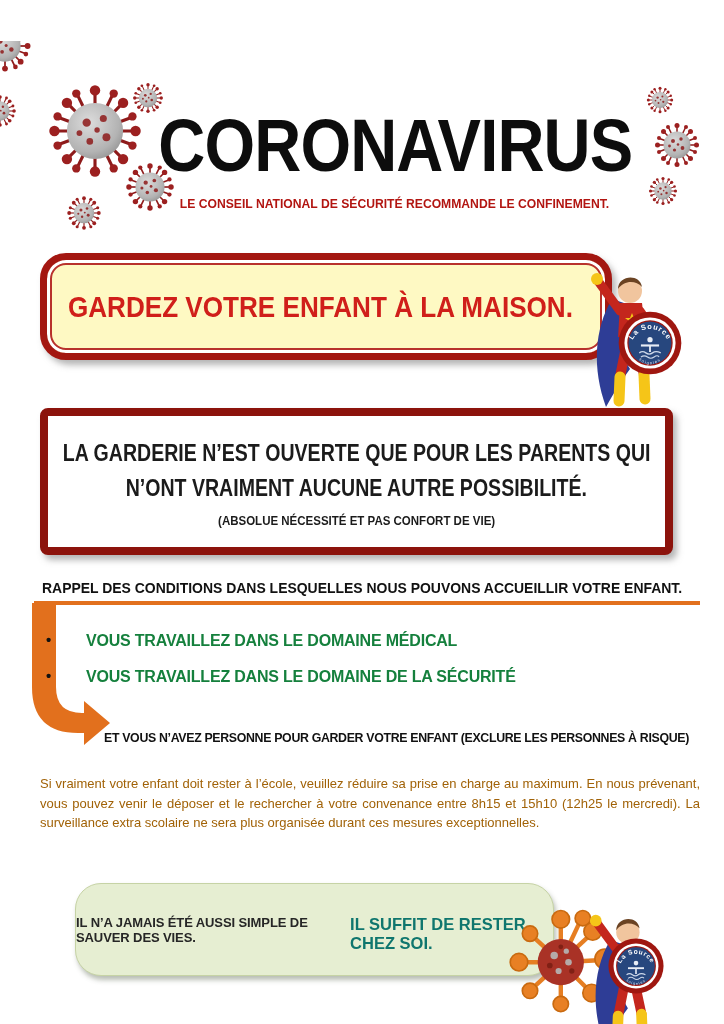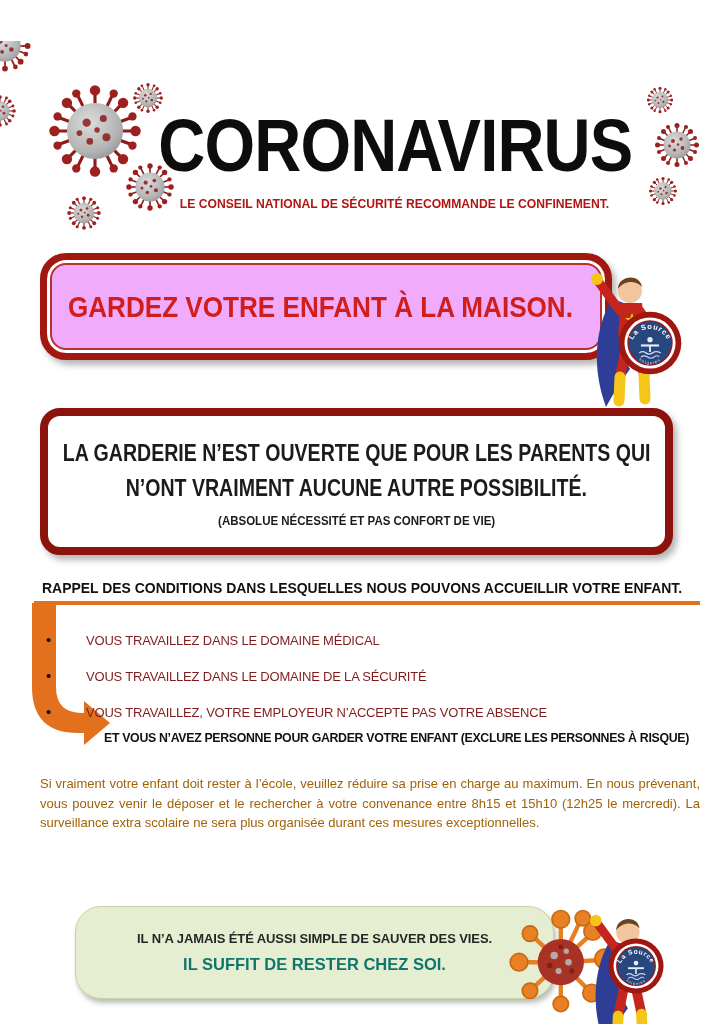--- a/index.html
+++ b/index.html
@@ -10,59 +10,59 @@
 
   
   .title-wrap{left:80px;right:14px;top:68px;text-align:center;line-height:1;}
   .title{display:inline-block;font-size:74px;font-weight:700;color:#0d0d0d;
          letter-spacing:-1px;transform:scaleX(.88);transform-origin:center;white-space:nowrap;}
   .subtitle-wrap{left:80px;right:14px;top:153px;text-align:center;}
   .subtitle{display:inline-block;font-size:13.5px;font-weight:700;color:#b21511;
             transform:scaleX(.9);transform-origin:center;white-space:nowrap;}
 
   
-  .banner1{left:40px;top:212px;width:558px;height:93px;background:#f0abfc;
+  .banner1{left:40px;top:212px;width:558px;height:93px;background:#fef9c3;
            border:7px solid #a31711;border-radius:26px;
            box-shadow:inset 0 0 0 3px #fff, inset 0 0 0 5px #b8322c, 4px 5px 6px rgba(110,110,110,.5);
            display:flex;align-items:center;z-index:2;}
   .banner1-text{padding-left:24px;font-size:30px;font-weight:700;color:#d01f1a;
                 white-space:nowrap;transform:scaleX(.87);transform-origin:left center;}
 
   
   .banner2{left:40px;top:367px;width:617px;height:131px;background:#fff;
-           border:8px solid #8c130c;border-radius:20px;
+           border:8px solid #8c130c;border-radius:8px;
            box-shadow:4px 5px 6px rgba(110,110,110,.5);
            display:flex;flex-direction:column;align-items:center;justify-content:center;z-index:2;}
   .banner2-line{font-size:23px;font-weight:700;color:#1b1b1b;white-space:nowrap;
                 transform:scaleX(.85);transform-origin:center;line-height:35px;}
   .banner2-note{margin-top:8px;font-size:12.5px;font-weight:700;color:#1b1b1b;white-space:nowrap;
                 transform:scaleX(.92);transform-origin:center;}
 
   
   .cond-heading{left:42px;top:538px;font-size:15.5px;font-weight:700;color:#111;
                 white-space:nowrap;transform:scaleX(.9);transform-origin:left center;}
   .orange-rule{left:34px;top:560px;width:666px;height:4px;background:#e2701d;}
   .cond-list{left:40px;top:592px;width:660px;list-style:none;margin:0;padding:0;}
   .cond-list li{position:relative;padding-left:46px;margin-bottom:21px;
-                font-size:13px;font-weight:400;letter-spacing:-.2px;line-height:15px;color:#7f1d1d;}
+                font-size:16px;font-weight:700;letter-spacing:-.2px;line-height:15px;color:#15803d;}
   .cond-list li::before{content:"\2022";position:absolute;left:6px;top:-1px;font-size:15px;color:#111;}
   .arrow-item{left:104px;top:689px;font-size:13px;font-weight:700;letter-spacing:-.35px;
               white-space:nowrap;transform:scaleX(.95);transform-origin:left center;color:#111;}
 
   
   .para1{left:40px;top:733px;width:660px;font-size:13px;line-height:19.5px;color:#a16207;
          text-align:justify;hyphens:auto;}
   .para2{left:38px;top:818px;width:648px;font-size:11.5px;font-weight:700;letter-spacing:-.3px;
          line-height:21.5px;color:#111;text-align:center;}
 
   
-  .green-box{left:75px;top:865px;width:477px;height:91px;background:#e6eed2;
+  .green-box{left:75px;top:842px;width:477px;height:91px;background:#e6eed2;
              border:1px solid #c6d3a5;border-radius:26px;
              box-shadow:2px 4px 5px rgba(100,110,90,.45);
-             display:flex;flex-direction:column;align-items:center;justify-content:center;z-index:1;}
+             display:flex;align-items:center;justify-content:center;z-index:1;}
   .green-line1{font-size:13px;font-weight:700;color:#262626;letter-spacing:-.1px;}
   .green-line2{margin-top:9px;font-size:16.5px;font-weight:700;color:#0f766e;}
 
   .z5{z-index:5;} .z6{z-index:6;}
 </style>
 </head>
 <body>
 
 <div class="page">
 
@@ -253,21 +253,20 @@
   <div class="abs cond-heading">RAPPEL DES CONDITIONS DANS LESQUELLES NOUS POUVONS ACCUEILLIR VOTRE ENFANT.</div>
   <div class="abs orange-rule"></div>
 
   <svg class="abs" style="left:24px;top:556px" width="110" height="170">
     <path d="M8,6 h24 v84 q0,26 26,26 h2 v-12 l26,22 -26,22 v-12 h-6 q-46,0 -46,-46 z" fill="#e2701d"></path>
   </svg>
 
   <ul class="abs cond-list">
     <li>VOUS TRAVAILLEZ DANS LE DOMAINE MÉDICAL</li>
     <li>VOUS TRAVAILLEZ DANS LE DOMAINE DE LA SÉCURITÉ</li>
-    <li>VOUS TRAVAILLEZ, VOTRE EMPLOYEUR N’ACCEPTE PAS VOTRE ABSENCE</li>
   </ul>
   <div class="abs arrow-item">ET VOUS N’AVEZ PERSONNE POUR GARDER VOTRE ENFANT (EXCLURE LES PERSONNES À RISQUE)</div>
 
   <div class="abs para1">Si vraiment votre enfant doit rester à l’école, veuillez réduire sa prise en charge au maximum. En nous prévenant, vous pouvez venir le déposer et le rechercher à votre convenance entre 8h15 et 15h10 (12h25 le mercredi). La surveillance extra scolaire ne sera plus organisée durant ces mesures exceptionnelles.</div>
 
   <div class="abs green-box">
     <div class="green-line1">IL N’A JAMAIS ÉTÉ AUSSI SIMPLE DE SAUVER DES VIES.</div>
     <div class="green-line2">IL SUFFIT DE RESTER CHEZ SOI.</div>
   </div>
 

